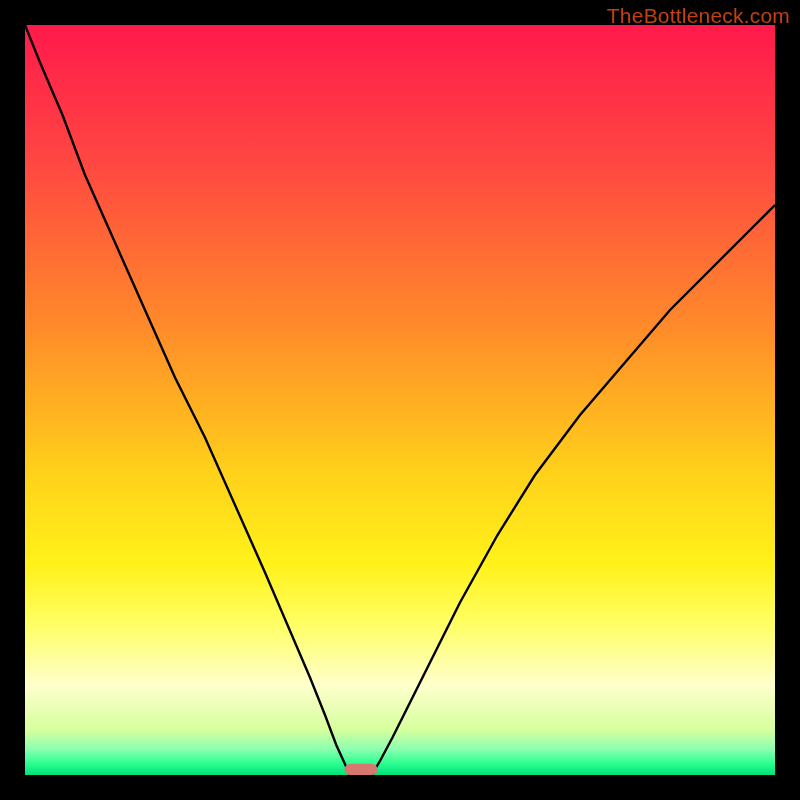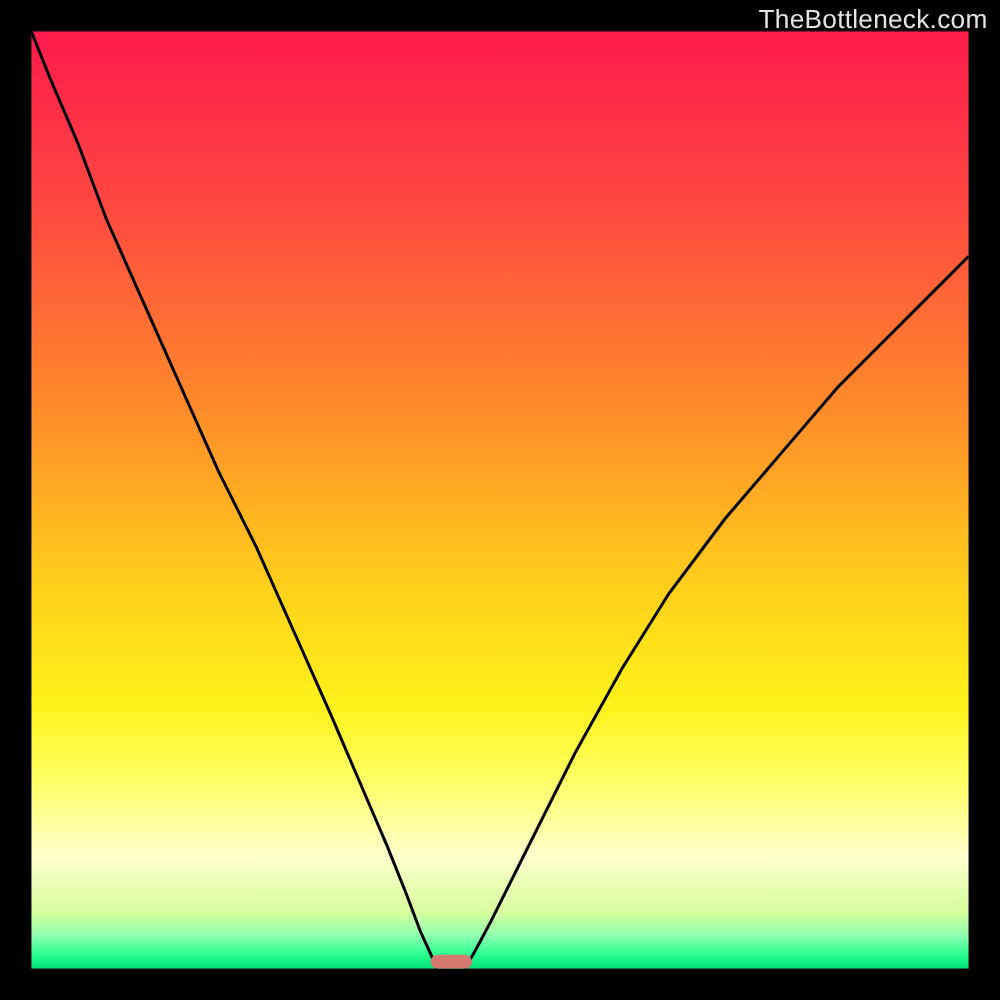--- a/index.html
+++ b/index.html
@@ -8,21 +8,21 @@
     width: 800px;
     height: 800px;
     background: #000;
     position: relative;
     font-family: Arial, Helvetica, sans-serif;
   }
   .watermark {
     position: absolute;
     top: 4px;
     right: 10px;
-    color: #e5e5e5;
+    color: #c2410c;
     font-size: 21px;
     font-weight: 500;
     letter-spacing: 0.2px;
     z-index: 10;
     text-align: right;
   }
   .frame {
     position: absolute;
     top: 25px;
     left: 25px;

